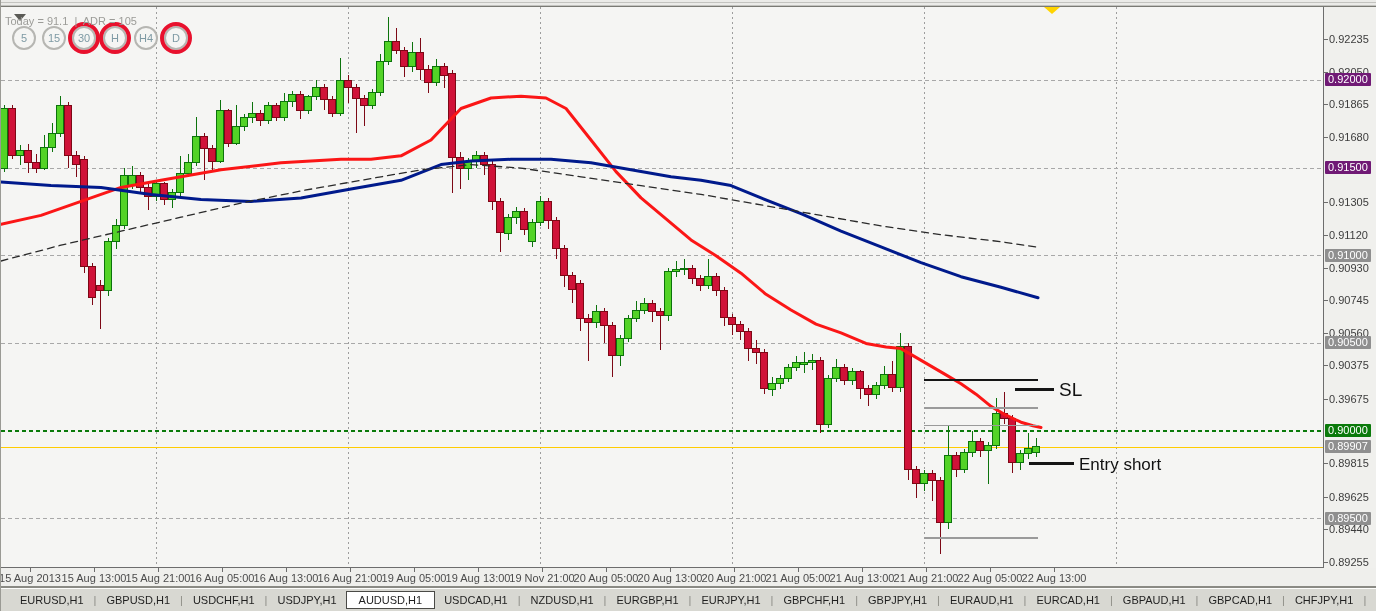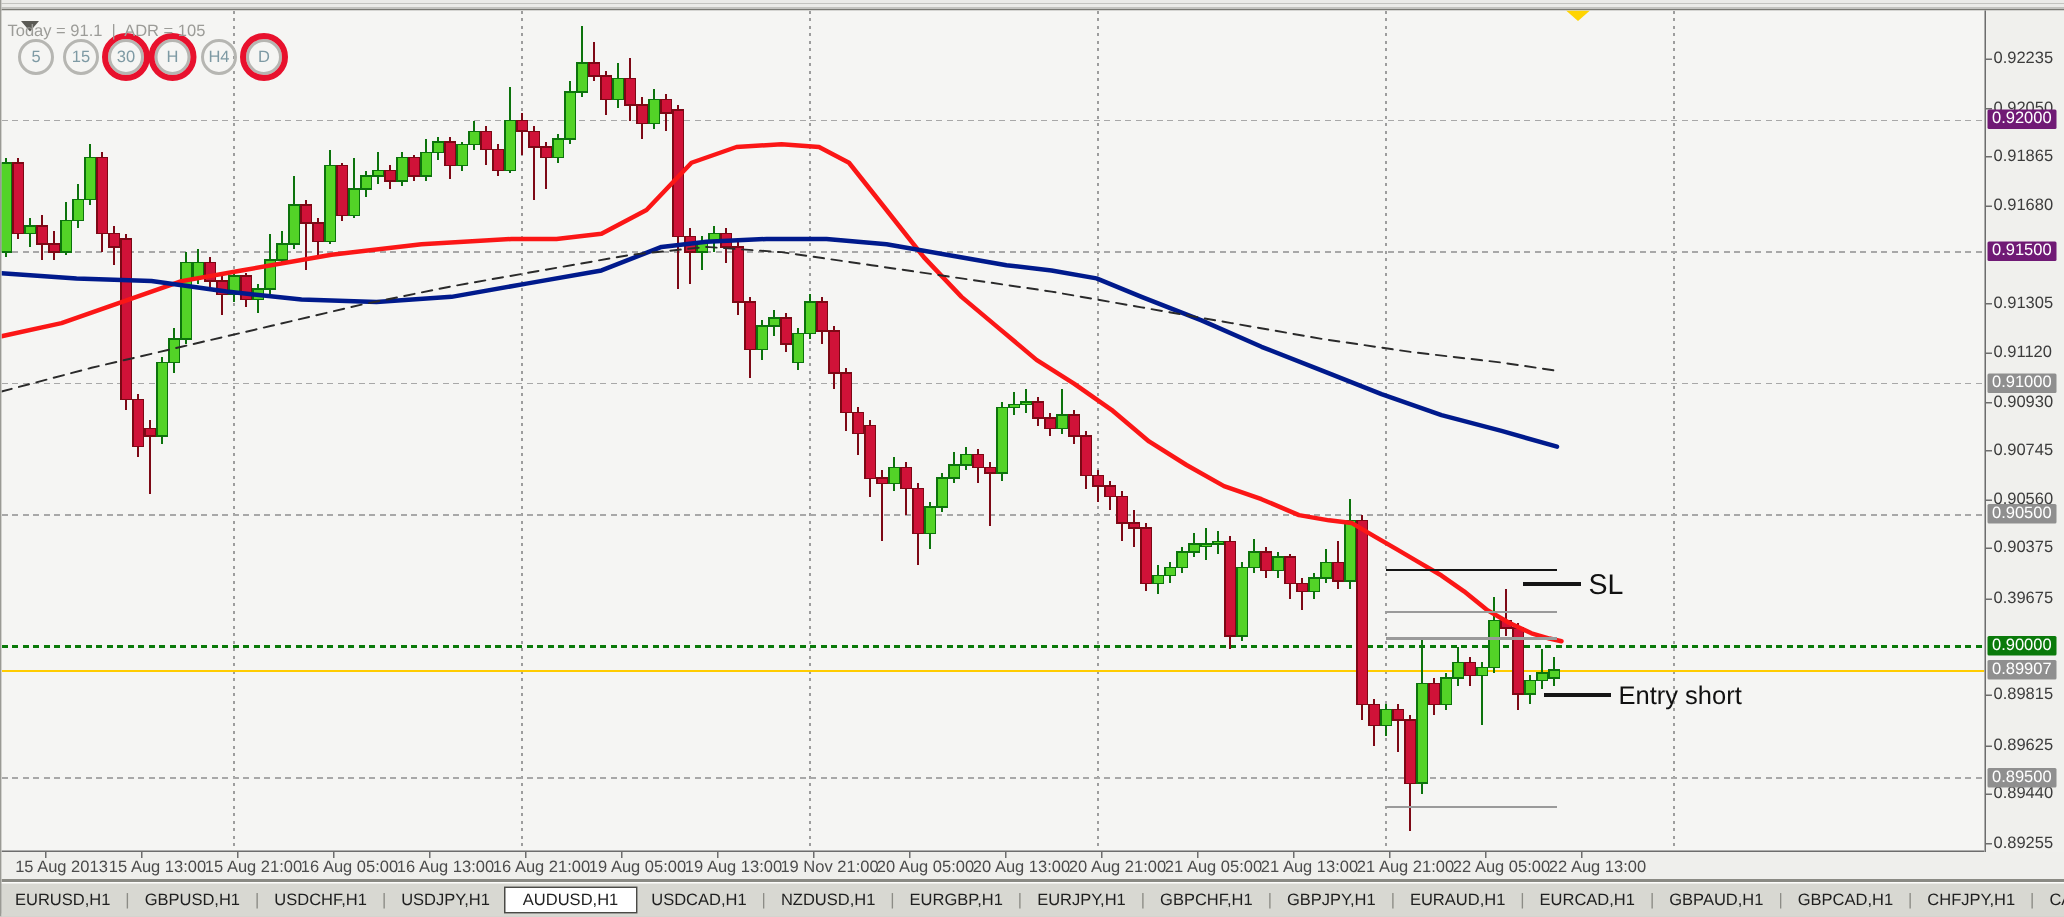--- a/index.html
+++ b/index.html
@@ -12,36 +12,36 @@
     border-bottom:1px solid #7a7a74;}
   .plot{position:absolute;left:0;top:7px;width:1322px;height:560px;background:#f5f5f3;}
   .plot svg{position:absolute;left:0;top:0;}
   .price-axis{position:absolute;left:1322px;top:7px;width:54px;height:561px;
     background:#f0f0ed;border-left:1px solid #6d6d6d;font-size:11px;color:#3c3c3c;}
   .ptick{position:absolute;left:5px;white-space:nowrap;}
   .ptick::before{content:"";position:absolute;left:-5px;top:6px;width:4px;height:1px;background:#6d6d6d;}
   .plabel{position:absolute;left:1px;white-space:nowrap;color:#fff;padding:0 3px 1px 3px;border-radius:1px;}
   .time-axis{position:absolute;left:0;top:567px;width:1322px;height:21px;
     background:#efefec;border-top:1px solid #6d6d6d;font-size:11px;color:#4b4b4b;}
-  .tlabel{position:absolute;top:4px;transform:translateX(-50%);white-space:nowrap;margin-left:11px;}
+  .tlabel{position:absolute;top:4px;transform:translateX(-50%);white-space:nowrap;}
   .ttick{position:absolute;top:0;width:1px;height:4px;background:#6d6d6d;}
   .toolbar{position:absolute;left:6px;top:14px;height:40px;}
   .tfbtn{position:absolute;top:5px;width:24px;height:24px;border:2px solid #b6b6b2;
     border-radius:50%;color:#7e9aa4;font-size:11px;display:flex;align-items:center;
     justify-content:center;background:transparent;}
   .redcircle{position:absolute;width:32px;height:32px;border:4px solid #e8112d;
     border-radius:50%;top:1px;}
   .overlay-text{position:absolute;left:4px;top:8px;font-size:11px;color:#9c9c98;
     white-space:pre;pointer-events:none;}
   .corner-tri{position:absolute;left:13px;top:7px;width:0;height:0;
     border-left:6px solid transparent;border-right:6px solid transparent;
     border-top:7px solid #5a5a55;}
   .tabbar{position:absolute;left:0;top:588px;width:1376px;height:23px;
     background:#d8d8d2;border-top:1px solid #fdfdfb;box-shadow:0 -2px 0 #8a8a84;
-    display:flex;align-items:center;font-size:11px;color:#1f1f1f;}
+    display:flex;align-items:center;font-size:11px;color:#1f1f1f;padding-left:10px;}
   .tab{padding:2px 9px;white-space:nowrap;cursor:default;}
   .tab.active{background:#ffffff;border:1px solid #4a4a46;padding:2px 12px;font-weight:400;}
   .tabsep{color:#8c8c86;padding:0 1px;}
 </style>
 </head>
 <body>
 
 <div class="window">
   <div class="topstrip"></div>
 

